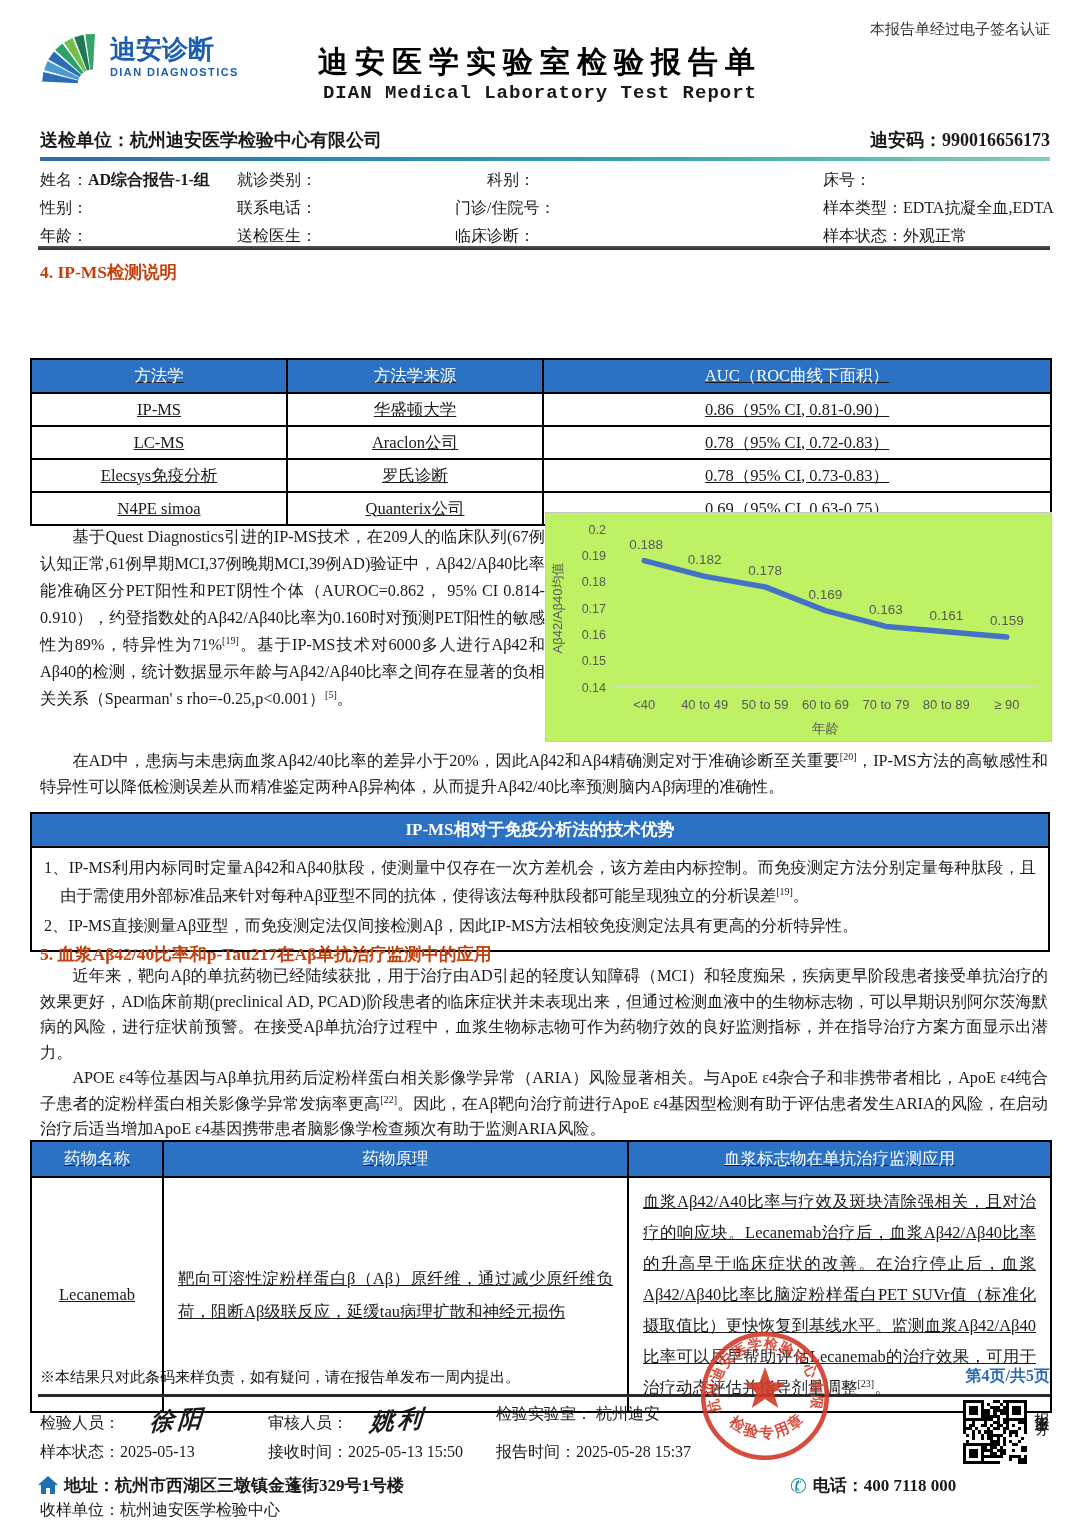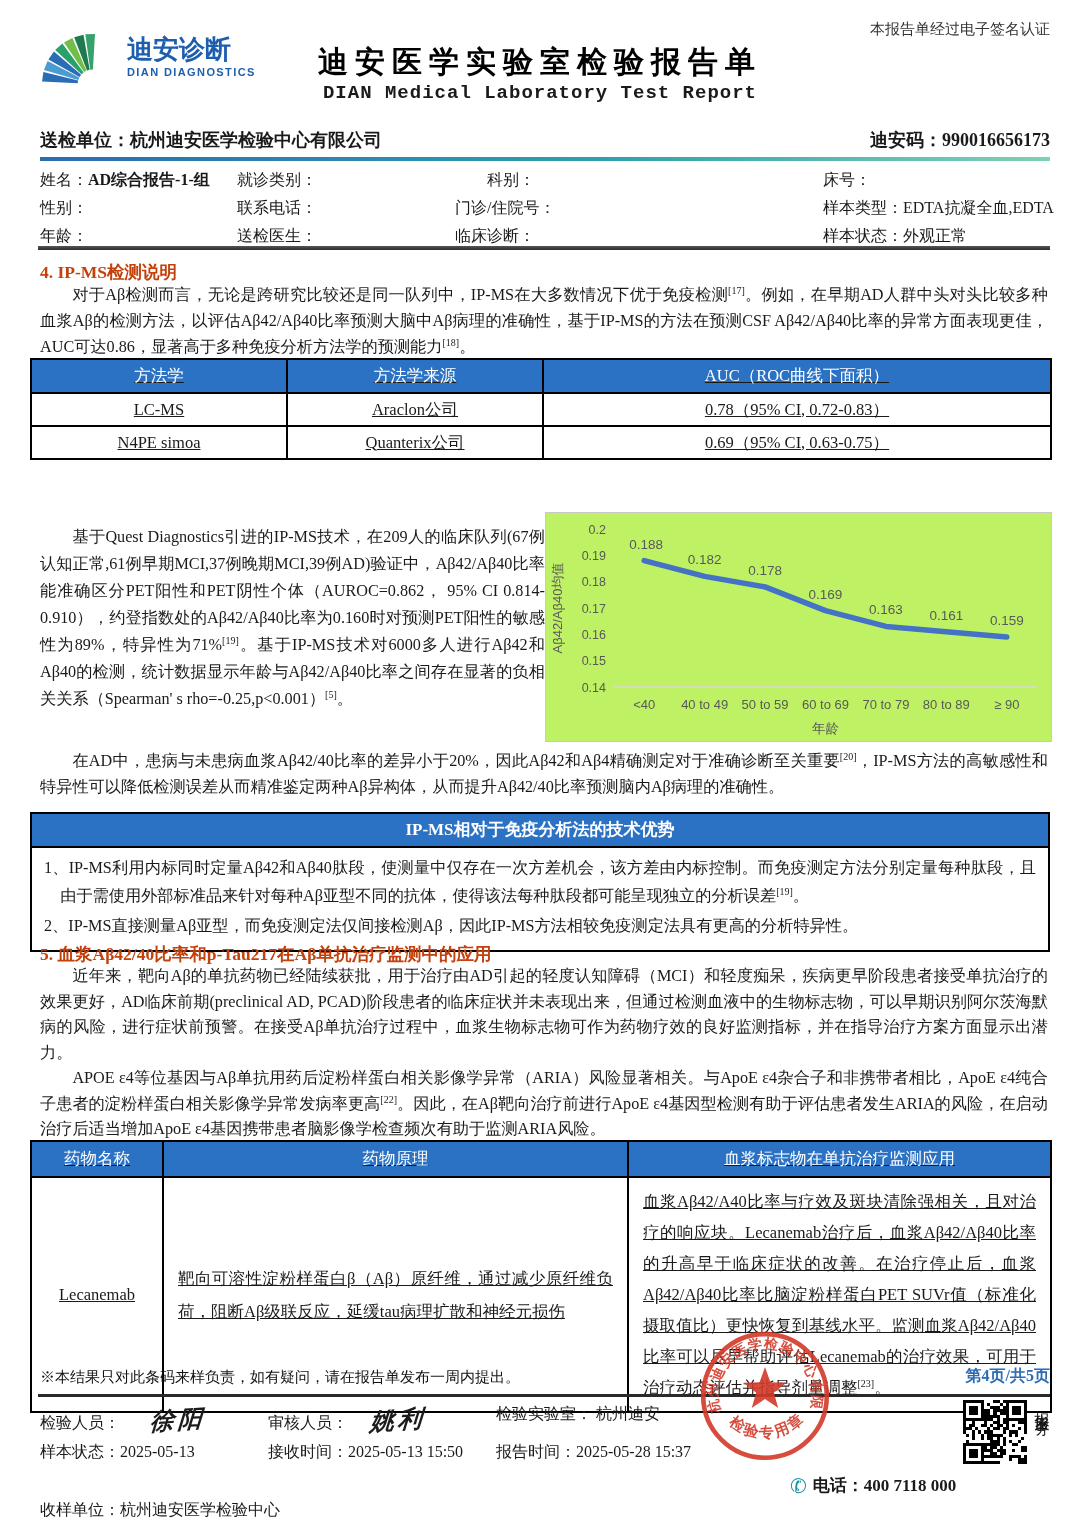--- a/index.html
+++ b/index.html
@@ -53,21 +53,21 @@
   .signature{display:inline-block;font-style:italic;font-weight:bold;font-size:24px;
              transform:rotate(-4deg) skewX(-8deg);letter-spacing:4px;color:#1b1b1b;}
   .stamp-svg{opacity:.9;}
   .qr-caption{writing-mode:vertical-rl;font-size:15px;letter-spacing:3px;color:#111;}
 </style>
 </head>
 <body>
 
 <div class="page">
 
-  <div class="abs" style="left:38px;top:30px;display:flex;align-items:flex-start;gap:17px;">
+  <div class="abs" style="left:38px;top:30px;display:flex;align-items:flex-start;">
     <svg id="logo-fan" width="62" height="56" viewBox="0 0 64 58">
         <polygon points="41.0,55.2 4.1,53.3 5.5,43.4 41.4,52.4" fill="#2b6cb6"></polygon>
         <polygon points="41.6,51.8 6.1,41.5 9.8,32.2 42.7,49.1" fill="#4a9bd0"></polygon>
         <polygon points="42.9,48.6 10.7,30.5 16.4,22.3 44.6,46.3" fill="#2b6cb6"></polygon>
         <polygon points="45.0,45.8 17.7,20.8 25.1,14.1 47.1,43.9" fill="#2aa06b"></polygon>
         <polygon points="47.6,43.6 26.8,13.0 35.5,8.2 50.1,42.2" fill="#73be49"></polygon>
         <polygon points="50.6,42.0 37.4,7.5 47.0,4.8 53.4,41.2" fill="#1f7a52"></polygon>
         <polygon points="54.0,41.1 48.9,4.5 58.9,4.1 56.8,41.0" fill="#35a36b"></polygon>
       </svg>
     <div style="margin-left:10px;margin-top:6px;">
@@ -101,40 +101,49 @@
       <div class="p-cell" style="left: 823px; top: 198px; width: 250px; overflow: hidden;"><span>样本类型：</span><span>EDTA抗凝全血,EDTA</span></div>
       <div class="p-cell" style="left: 40px; top: 226px;"><span>年龄：</span><span></span></div>
       <div class="p-cell" style="left: 237px; top: 226px;"><span>送检医生：</span><span></span></div>
       <div class="p-cell" style="left: 455px; top: 226px;"><span>临床诊断：</span><span></span></div>
       <div class="p-cell" style="left: 823px; top: 226px; width: 250px; overflow: hidden;"><span>样本状态：</span><span>外观正常</span></div>
     </div>
 
   <div class="abs dark-line" style="left:38px;top:246px;width:1012px;"></div>
 
   <div class="abs sec-head" style="left:40px;top:260px;">4. IP-MS检测说明</div>
-  <div class="abs para" style="left:40px;top:282px;width:1008px;">对于Aβ检测而言，无论是跨研究比较还是同一队列中，IP-MS在大多数情况下优于免疫检测<sup>[17]</sup>。例如，在早期AD人群中头对头比较多种血浆Aβ的检测方法，以评估Aβ42/Aβ40比率预测大脑中Aβ病理的准确性，基于IP-MS的方法在预测CSF Aβ42/Aβ40比率的异常方面表现更佳，AUC可达0.86，显著高于多种免疫分析方法学的预测能力<sup>[18]</sup>。</div>
 
   <table class="abs rep-table methods-table" style="left:30px;top:358px;width:1020px;table-layout:fixed;">
     <colgroup>
         <col style="width:256px">
         <col style="width:256px">
         <col style="width:508px">
       </colgroup>
     <thead>
         <tr id="methods-thead-row">
           <th>方法学</th>
           <th>方法学来源</th>
           <th>AUC（ROC曲线下面积）</th>
         </tr>
       </thead>
     <tbody id="methods-tbody">
         <tr>
+          <td>IP-MS</td>
+          <td>华盛顿大学</td>
+          <td>0.86（95% CI, 0.81-0.90）</td>
+        </tr>
+        <tr>
           <td>LC-MS</td>
           <td>Araclon公司</td>
           <td>0.78（95% CI, 0.72-0.83）</td>
+        </tr>
+        <tr>
+          <td>Elecsys免疫分析</td>
+          <td>罗氏诊断</td>
+          <td>0.78（95% CI, 0.73-0.83）</td>
         </tr>
         <tr>
           <td>N4PE simoa</td>
           <td>Quanterix公司</td>
           <td>0.69（95% CI, 0.63-0.75）</td>
         </tr>
       </tbody>
   </table>
 
   <div class="abs para" style="left:40px;top:524px;width:505px;line-height:27px;">基于Quest Diagnostics引进的IP-MS技术，在209人的临床队列(67例认知正常,61例早期MCI,37例晚期MCI,39例AD)验证中，Aβ42/Aβ40比率能准确区分PET阳性和PET阴性个体（AUROC=0.862， 95% CI 0.814-0.910），约登指数处的Aβ42/Aβ40比率为0.160时对预测PET阳性的敏感性为89%，特异性为71%<sup>[19]</sup>。基于IP-MS技术对6000多人进行Aβ42和Aβ40的检测，统计数据显示年龄与Aβ42/Aβ40比率之间存在显著的负相关关系（Spearman' s rho=-0.25,p&lt;0.001）<sup>[5]</sup>。</div>
@@ -225,20 +234,28 @@
   <div class="abs f-label" style="left:40px;top:1442px;">
     <span>样本状态：</span><span>2025-05-13</span>
   </div>
   <div class="abs f-label" style="left:268px;top:1442px;">
     <span>接收时间：</span><span>2025-05-13 15:50</span>
   </div>
   <div class="abs f-label" style="left:496px;top:1442px;">
     <span>报告时间：</span><span>2025-05-28 15:37</span>
   </div>
 
+  <div class="abs" style="left:38px;top:1474px;display:flex;align-items:center;">
+    <svg width="20" height="19" viewBox="0 0 20 19">
+      <polygon points="10,0 20,9 17,9 17,18 12,18 12,12 8,12 8,18 3,18 3,9 0,9" fill="#1d6fae"></polygon>
+    </svg>
+    <span class="f-bold" style="margin-left:6px;">
+      <span>地址：</span><span>杭州市西湖区三墩镇金蓬街329号1号楼</span>
+    </span>
+  </div>
 
   <div class="abs" style="left:790px;top:1474px;display:flex;align-items:center;">
     <span style="color:#1a93a0;font-size:20px;line-height:1;transform:rotate(-12deg);display:inline-block;">✆</span>
     <span class="f-bold" style="margin-left:6px;">
       <span>电话：</span><span>400 7118 000</span>
     </span>
   </div>
 
   <div class="abs f-label" style="left:40px;top:1500px;">
     <span>收样单位：</span><span>杭州迪安医学检验中心</span>

